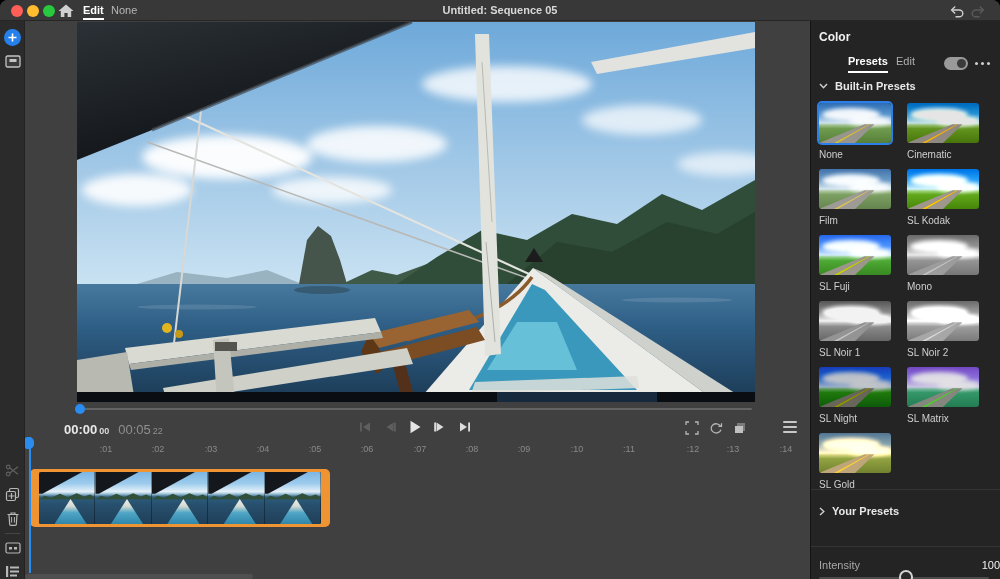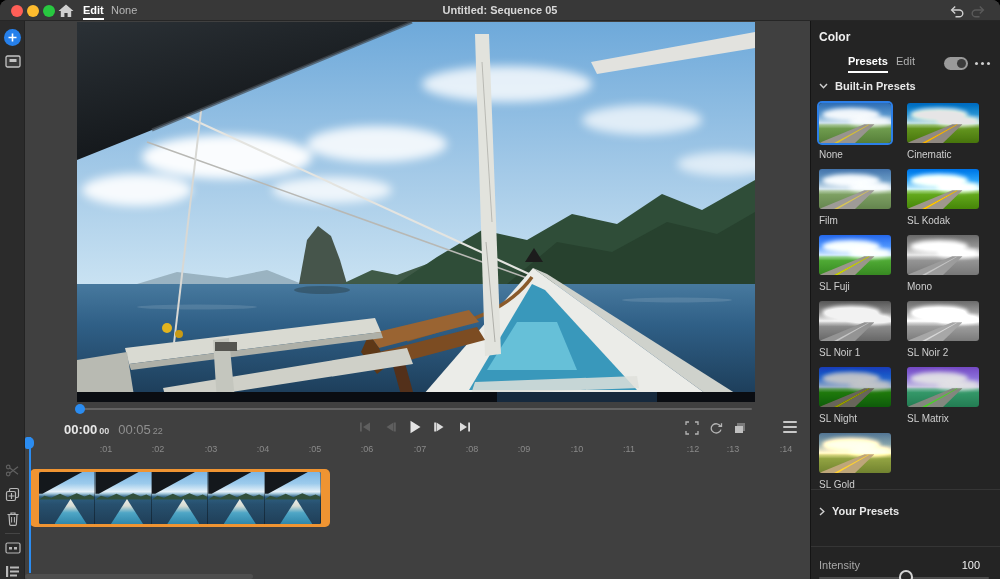--- a/index.html
+++ b/index.html
@@ -106,21 +106,21 @@
   .f3{filter:saturate(1.55) contrast(1.15) hue-rotate(-4deg);}
   .f4{filter:saturate(1.2) contrast(1.32) brightness(1.04);}
   .f5{filter:saturate(1.45) hue-rotate(10deg) contrast(1.08);}
   .f6{filter:grayscale(1) brightness(1.05);}
   .f7{filter:grayscale(1) contrast(1.35) brightness(.95);}
   .f8{filter:grayscale(1) contrast(1.15) brightness(1.1);}
   .f9{filter:saturate(1.6) brightness(.72) contrast(1.3) hue-rotate(12deg);}
   .f10{filter:saturate(1.25) hue-rotate(48deg) brightness(.9);}
   .f11{filter:sepia(.55) saturate(1.7) contrast(1.05);}
   .intensity-label{position:absolute;left:8px;top:538px;font-size:11px;color:#a8a8a8;}
-  .intensity-value{position:absolute;right:20px;top:538px;font-size:11px;color:#f0f0f0;margin-left:20px;}
+  .intensity-value{position:absolute;right:0;top:538px;font-size:11px;color:#f0f0f0;margin-left:20px;}
   .slider-track{position:absolute;left:8px;top:556px;width:170px;height:2px;background:#4c4c4c;border-radius:1px;}
   .slider-handle{position:absolute;left:88px;top:549px;width:14px;height:14px;border-radius:50%;background:#2a2a2a;border:2px solid #d4d4d4;}
 </style>
 </head>
 <body>
 
 <div class="app">
 
   <div class="topbar">
     <span class="tlight tl-close"></span>

